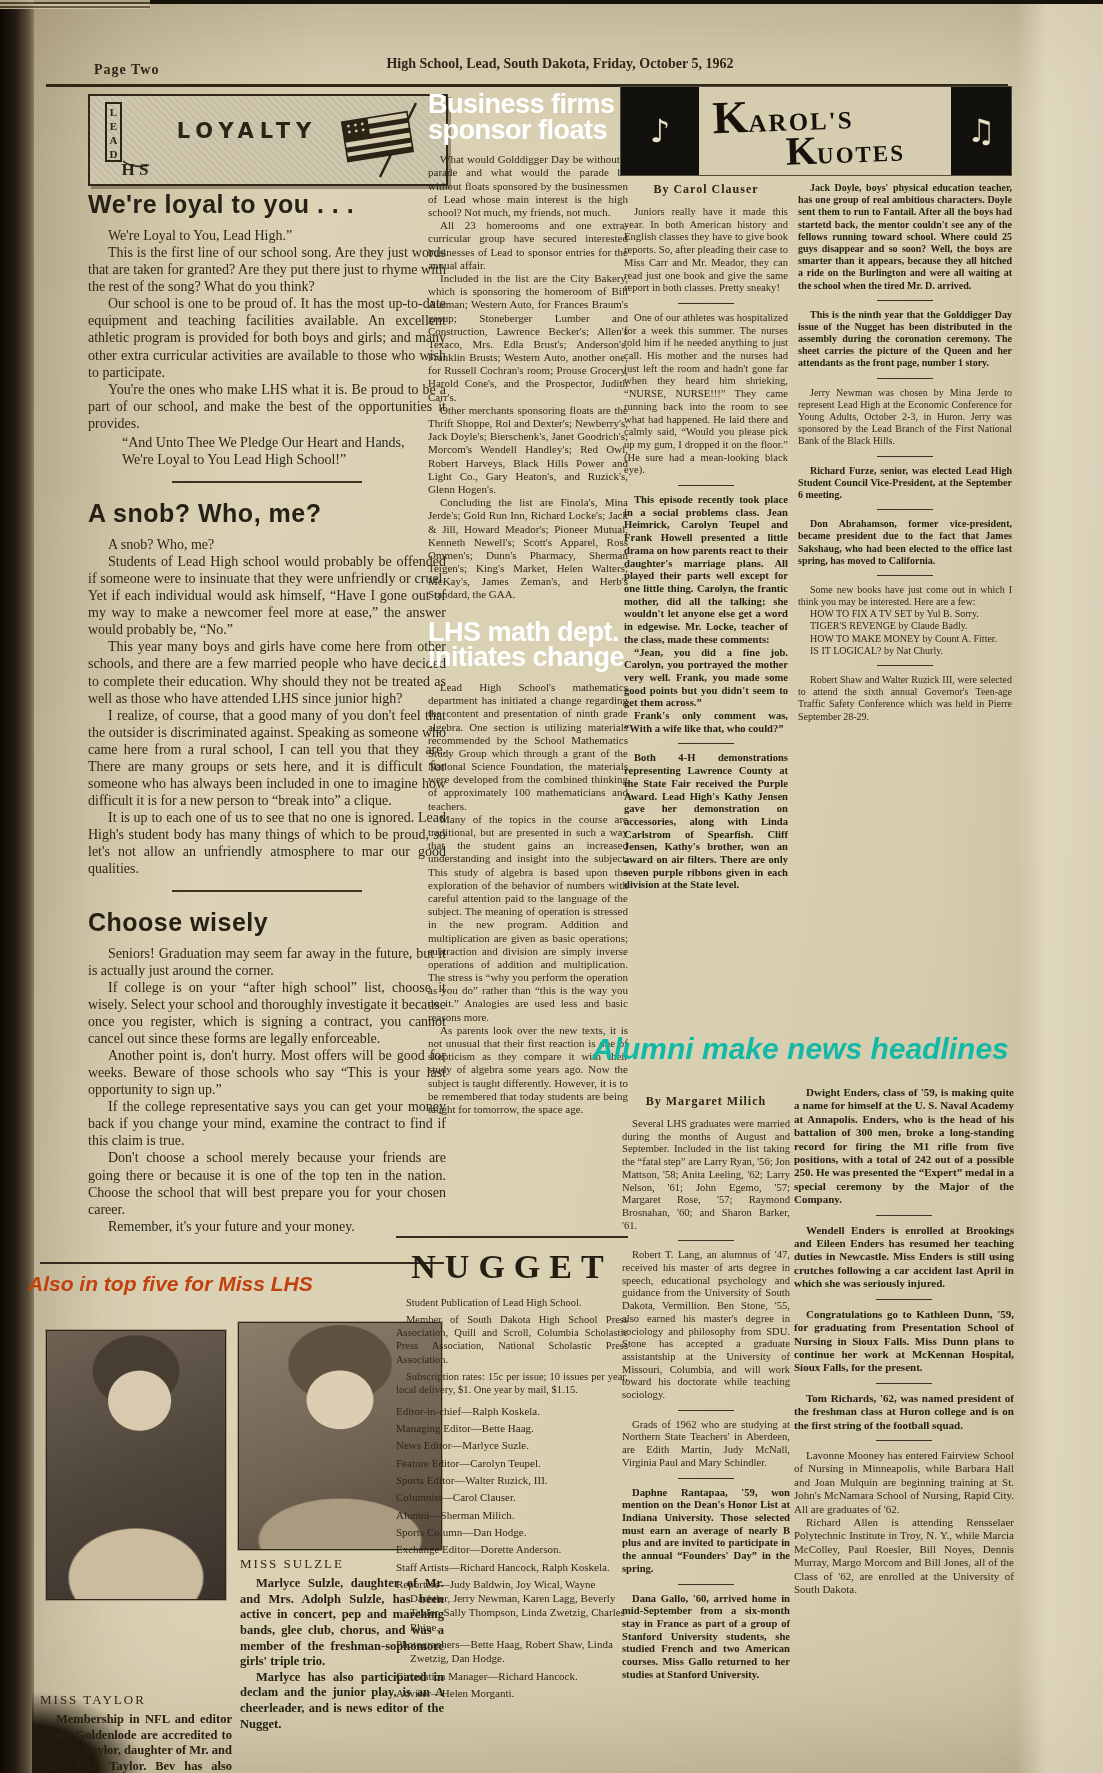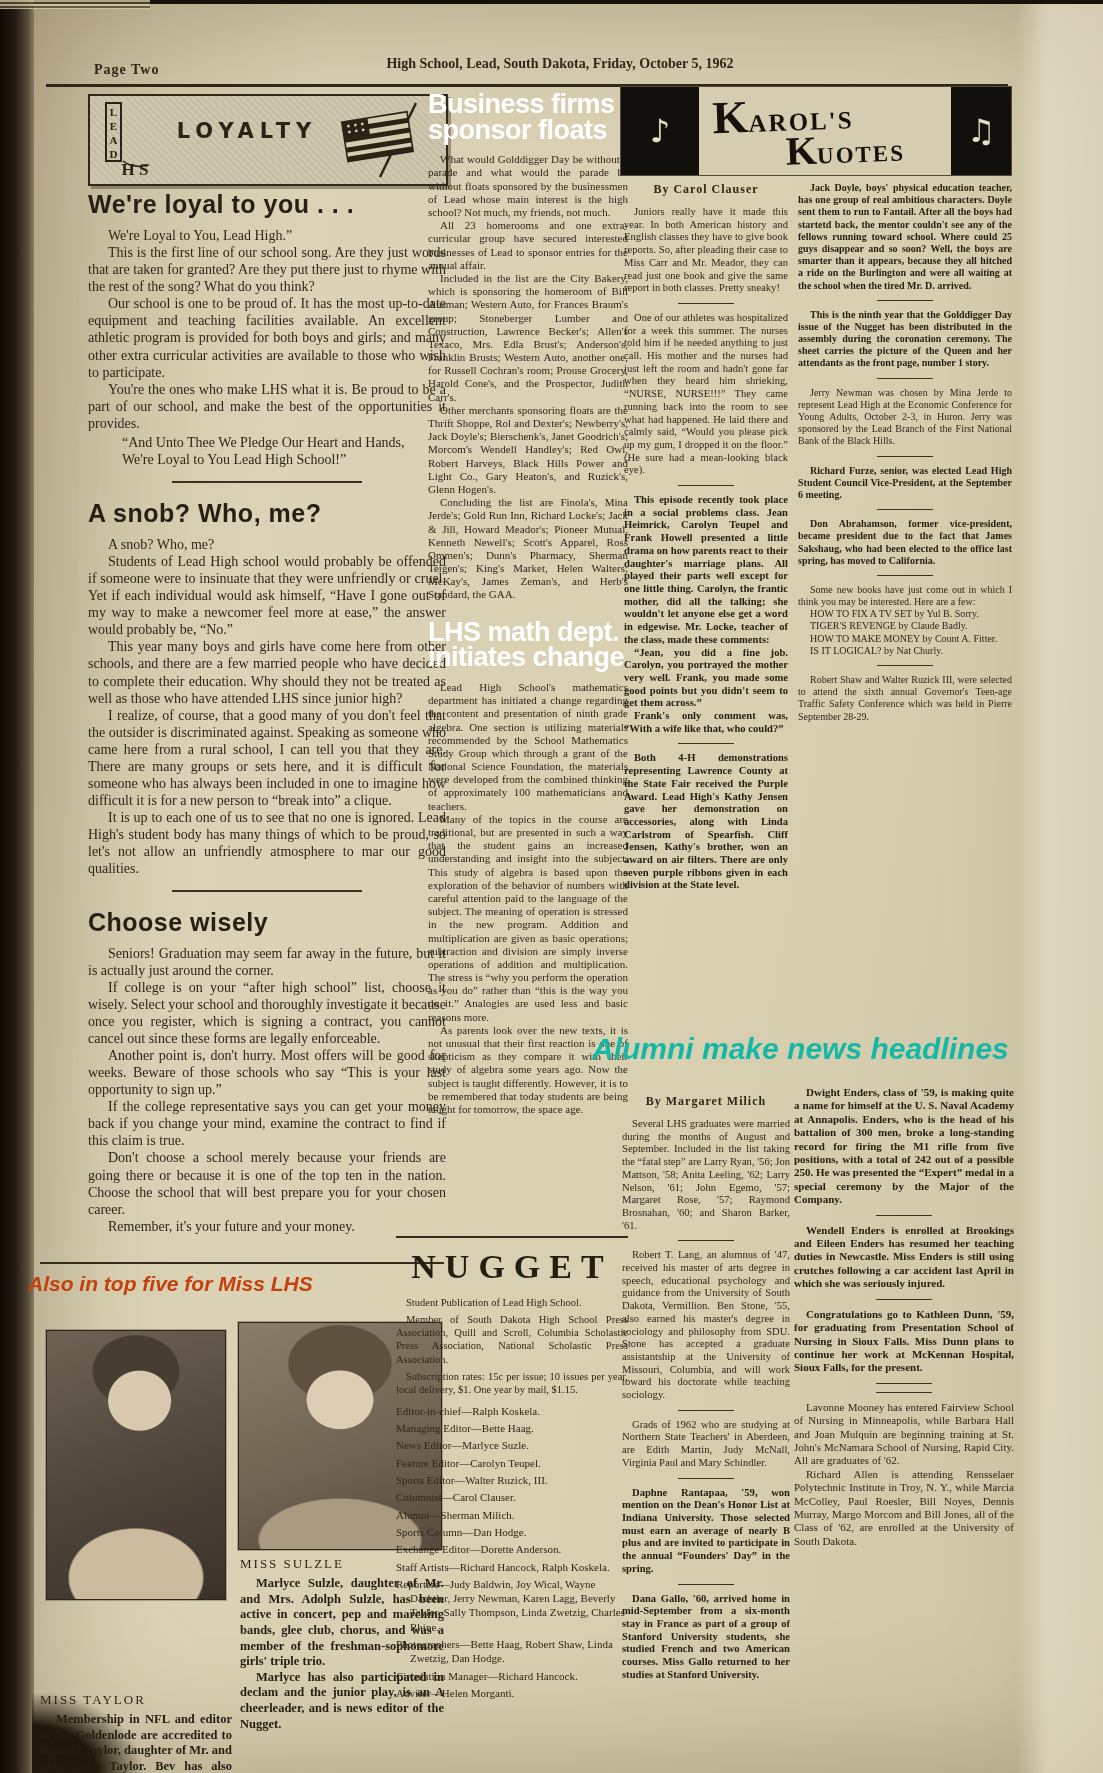--- a/index.html
+++ b/index.html
@@ -342,20 +342,23 @@
       </div>
     <div class="sepC"></div>
     <div>
         <p class="para bold">Wendell Enders is enrolled at Brookings and Eileen Enders has resumed her teaching duties in Newcastle.  Miss Enders is still using crutches following a car accident last April in which she was seriously injured.</p>
       </div>
     <div class="sepC"></div>
     <div>
         <p class="para bold">Congratulations go to Kathleen Dunn, '59, for graduating from Presentation School of Nursing in Sioux Falls.  Miss Dunn plans to continue her work at McKennan Hospital, Sioux Falls, for the present.</p>
       </div>
     <div class="sepC"></div>
+    <div>
+        <p class="para bold">Tom Richards, '62, was named president of the freshman class at Huron college and is on the first string of the football squad.</p>
+      </div>
     <div class="sepC"></div>
     <div>
         <p class="para">Lavonne Mooney has entered Fairview School of Nursing in Minneapolis, while Barbara Hall and Joan Mulquin are beginning training at St. John's McNamara School of Nursing, Rapid City.  All are graduates of '62.</p>
       </div>
     <div>
         <p class="para">Richard Allen is attending Rensselaer Polytechnic Institute in Troy, N. Y., while Marcia McColley, Paul Roesler, Bill Noyes, Dennis Murray, Margo Morcom and Bill Jones, all of the Class of '62, are enrolled at the University of South Dakota.</p>
       </div>
   </div>
 </div>
 

